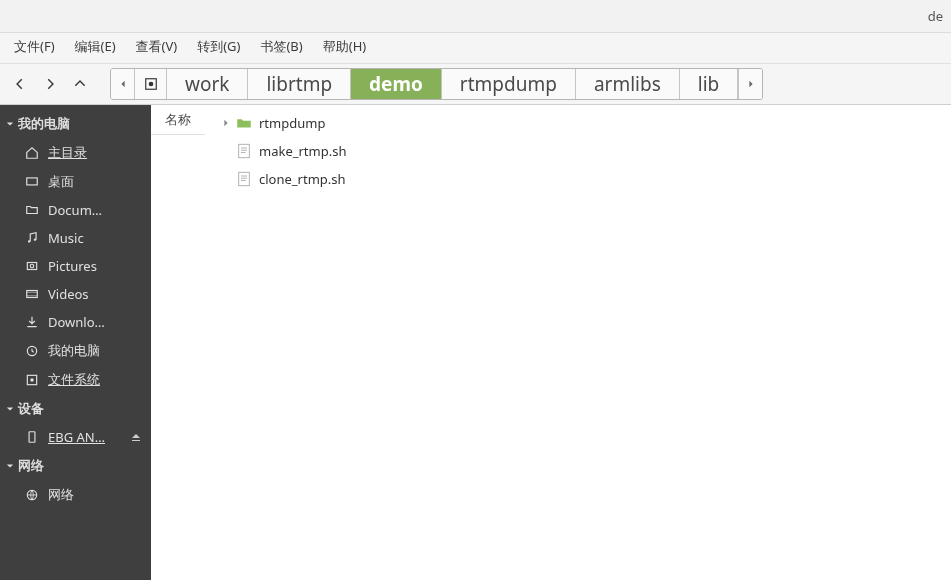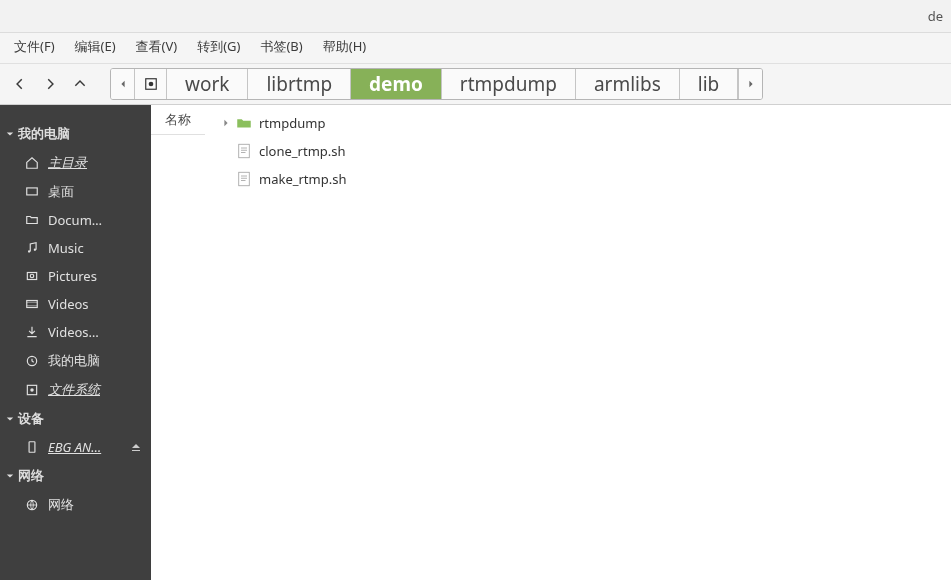--- a/index.html
+++ b/index.html
@@ -18,28 +18,28 @@
     .path-arrow-btn { width: 24px; height: 30px; display: flex; align-items: center; justify-content: center; background: #fafafa; border-right: 1px solid #c5c5c5; cursor: default; }
     .path-arrow-btn:last-child { border-right: none; border-left: 1px solid #c5c5c5; }
     .path-arrow-btn svg { width:8px; height:8px; fill:#666; }
     .path-home { width: 32px; height: 30px; display: flex; align-items: center; justify-content: center; border-right: 1px solid #c5c5c5; background:#fafafa; }
     .path-home svg { width:14px; height:14px; }
     .path-seg { height: 30px; padding: 0 18px; display: flex; align-items:center; font-size: 19px; color:#4a4a4a; border-right: 1px solid #c5c5c5; background:#fafafa; cursor:default; }
     .path-seg.active { background: #87b158; color: #fff; font-weight: bold; }
 
     .main { flex:1; display:flex; overflow:hidden; }
 
-    .sidebar { width: 151px; background: #3f3f3f; color: #e0e0e0; font-size: 13px; overflow-y:auto; padding-top: 14px; }
+    .sidebar { width: 151px; background: #3f3f3f; color: #e0e0e0; font-size: 13px; overflow-y:auto; padding-top: 4px; }
     .side-section-hdr { display:flex; align-items:center; padding: 5px 6px; color:#ddd; font-weight: bold; font-size: 13px; }
     .side-section-hdr svg { width:8px; height:8px; fill:#ddd; margin-right: 4px; }
     .side-item { display:flex; align-items:center; padding: 5px 6px 5px 24px; white-space: nowrap; overflow:hidden; text-overflow: ellipsis; cursor:default; }
     .side-icon { width:16px; height:16px; margin-right: 8px; flex-shrink:0; display:flex; align-items:center; justify-content:center; }
     .side-icon svg { width:14px; height:14px; }
     .side-label { flex:1; overflow:hidden; text-overflow:ellipsis; }
-    .side-label.underline { text-decoration: underline; font-style: italic; }
+    .side-label.underline { text-decoration: underline; }
     .eject { width:14px; margin-left:4px; }
     .eject svg { width:10px; height:10px; fill:#ccc; }
 
     .content { flex:1; background:#fff; display:flex; flex-direction:row; overflow:hidden; }
     .list-header { height: 30px; border-bottom: 1px solid #e0e0e0; display:flex; align-items:center; padding: 0 14px; font-size: 13px; color:#4a4a4a; }
     .file-list { flex:1; padding: 4px 0; overflow:auto; }
     .file-row { display:flex; align-items:center; height: 28px; padding: 0 14px; font-size: 13px; color:#333; cursor:default; }
     .expander { width:14px; display:flex; align-items:center; justify-content:center; }
     .expander svg { width:8px; height:8px; fill:#888; }
     .file-icon { width:18px; margin: 0 6px 0 2px; display:flex; align-items:center; justify-content:center; }
@@ -166,21 +166,21 @@
           </svg>
         </span>
       <span class="side-label">Videos</span>
     </div>
     <div class="side-item">
       <span class="side-icon">
           <svg viewBox="0 0 24 24">
             <path d="M12 3v12m-5-5l5 5 5-5M4 20h16" fill="none" stroke="#e0e0e0" stroke-width="2"></path>
           </svg>
         </span>
-      <span class="side-label">Videos…</span>
+      <span class="side-label">Downlo…</span>
     </div>
     <div class="side-item">
       <span class="side-icon">
           <svg viewBox="0 0 24 24">
             <circle cx="12" cy="12" r="8" fill="none" stroke="#e0e0e0" stroke-width="2"></circle>
             <path d="M12 8v4l3 2" fill="none" stroke="#e0e0e0" stroke-width="2"></path>
           </svg>
         </span>
       <span class="side-label">我的电脑</span>
     </div>
@@ -251,32 +251,32 @@
       <div class="file-row">
         <span class="expander"></span>
         <span class="file-icon">
             <svg viewBox="0 0 24 24">
               <rect x="5" y="3" width="14" height="18" fill="#fff" stroke="#999"></rect>
               <line x1="8" y1="8" x2="16" y2="8" stroke="#999"></line>
               <line x1="8" y1="11" x2="16" y2="11" stroke="#999"></line>
               <line x1="8" y1="14" x2="14" y2="14" stroke="#999"></line>
             </svg>
           </span>
-        <span>clone_rtmp.sh</span>
+        <span>make_rtmp.sh</span>
       </div>
 
       <div class="file-row">
         <span class="expander"></span>
         <span class="file-icon">
             <svg viewBox="0 0 24 24">
               <rect x="5" y="3" width="14" height="18" fill="#fff" stroke="#999"></rect>
               <line x1="8" y1="8" x2="16" y2="8" stroke="#999"></line>
               <line x1="8" y1="11" x2="16" y2="11" stroke="#999"></line>
               <line x1="8" y1="14" x2="14" y2="14" stroke="#999"></line>
             </svg>
           </span>
-        <span>make_rtmp.sh</span>
+        <span>clone_rtmp.sh</span>
       </div>
 
     </div>
   </div>
 
 </div>
 
 </body></html>

